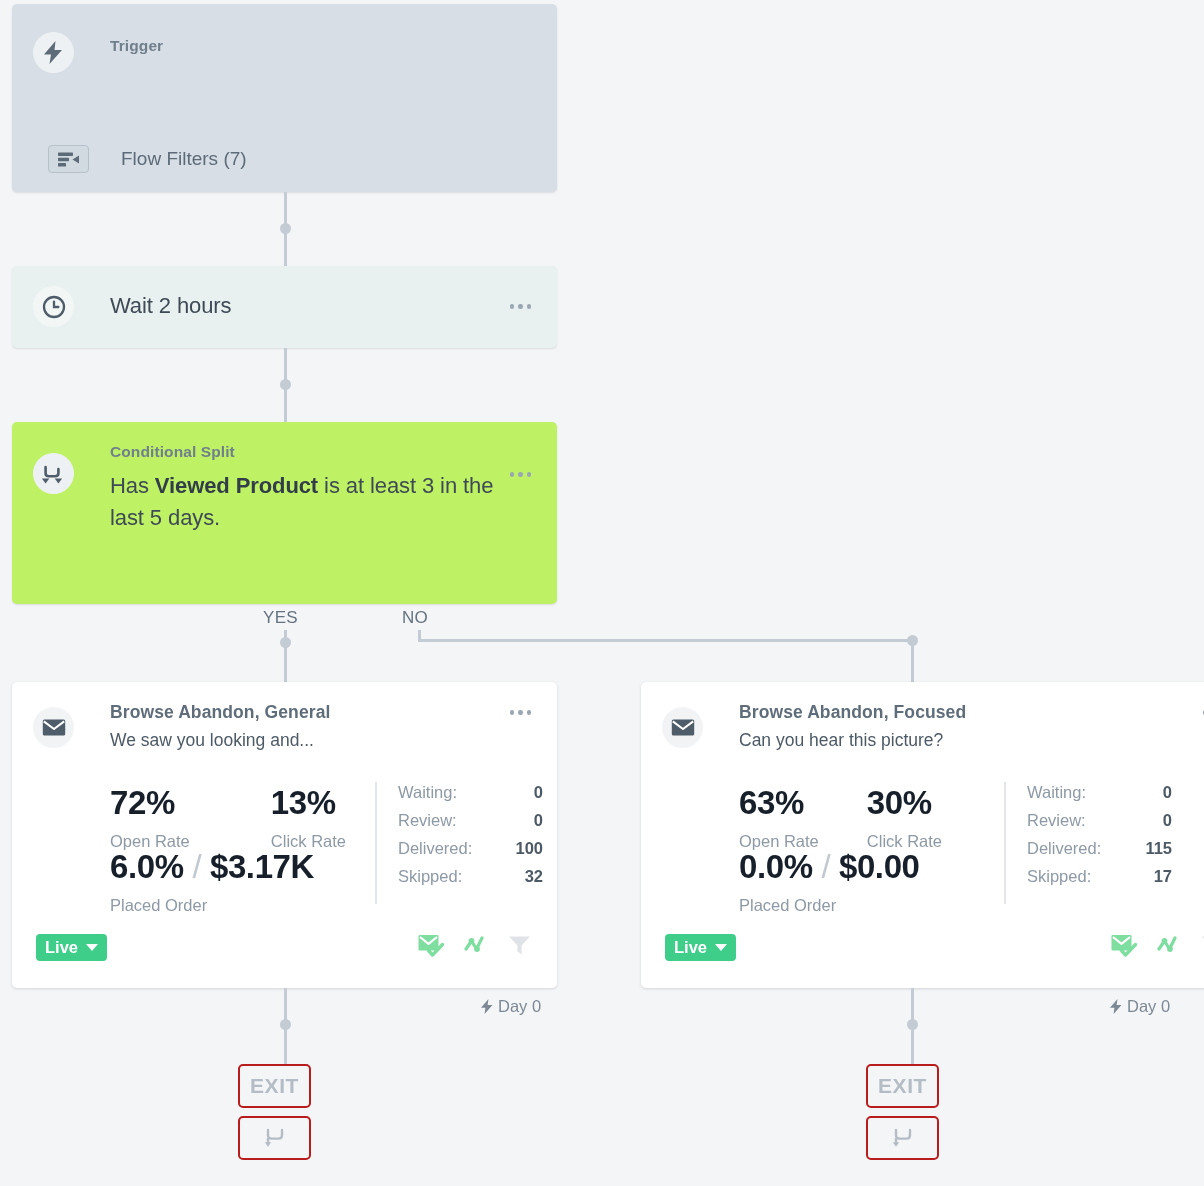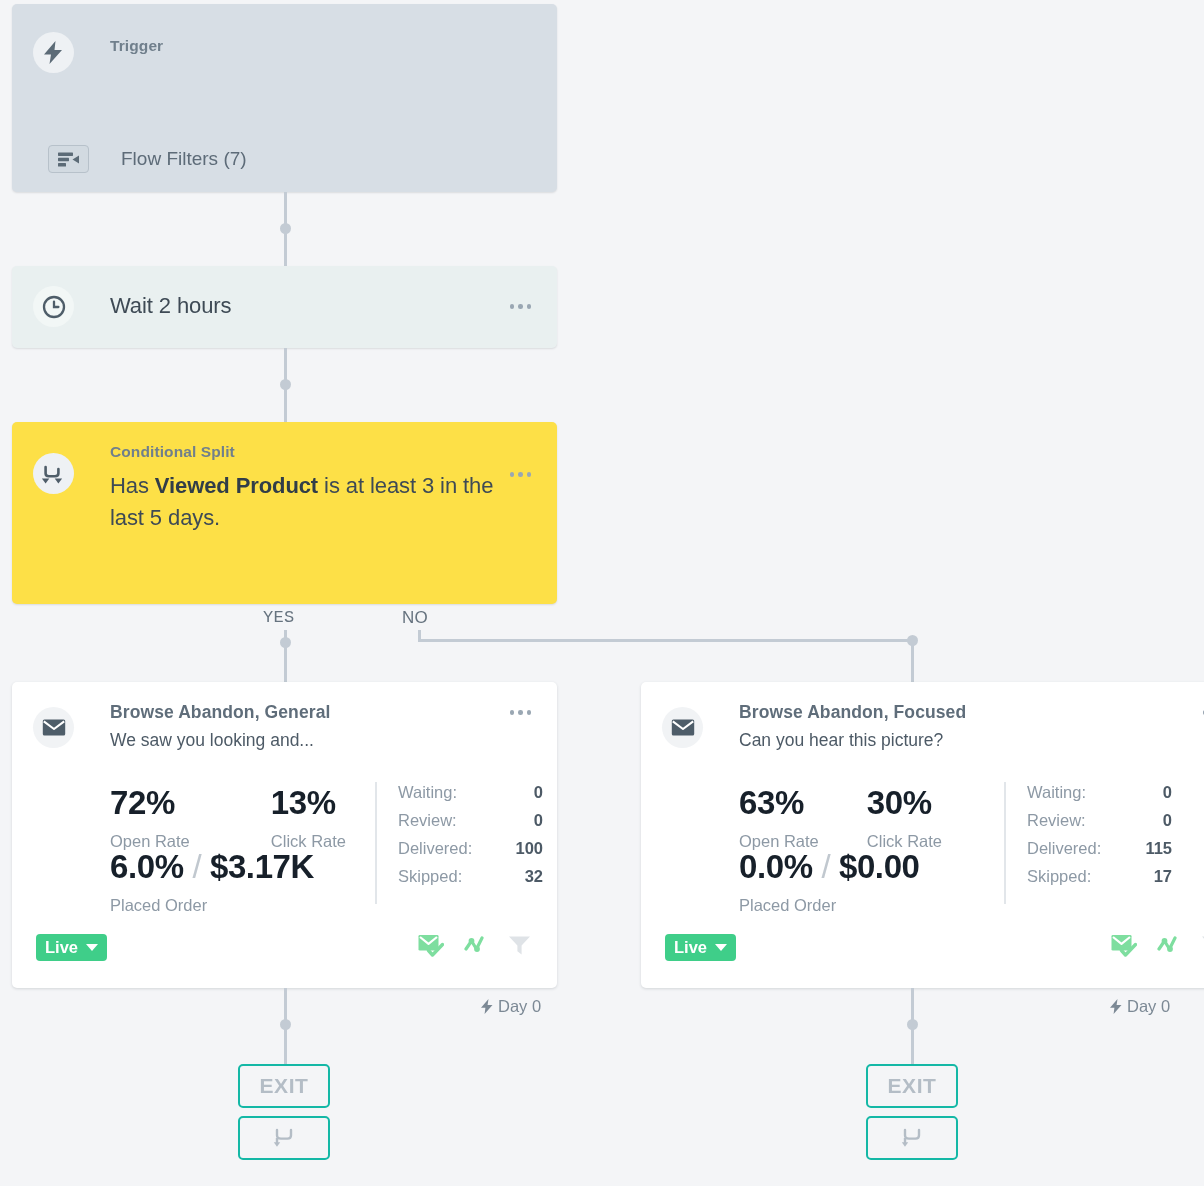--- a/index.html
+++ b/index.html
@@ -23,21 +23,21 @@
   .card { position: absolute; border-radius: 5px; }
   .card-trigger {
     background: #d7dee5;
     box-shadow: 0 1px 2px rgba(40,50,60,.13);
   }
   .card-wait {
     background: #e9f0f0;
     box-shadow: 0 1px 2px rgba(40,50,60,.13);
   }
   .card-split {
-    background: #fde047;
+    background: #bef264;
     box-shadow: 0 1px 2px rgba(40,50,60,.13);
   }
   .card-email {
     background: #ffffff;
     box-shadow: 0 1px 3px rgba(40,50,60,.16);
   }
 
   
   .icon-badge {
     position: absolute;
@@ -108,22 +108,22 @@
   .card-icons { position: absolute; display: flex; align-items: center; gap: 20px; }
   .card-icons svg { display: block; cursor: pointer; }
 
   .day-label {
     position: absolute; display: flex; align-items: center; gap: 5px;
     font-size: 16.5px; color: #7c8995;
   }
 
   
   .exit-btn {
-    position: absolute; width: 92px; height: 44px;
-    border: 2px solid #14b8a6; border-radius: 5px;
+    position: absolute; width: 73px; height: 44px;
+    border: 2px solid #b91c1c; border-radius: 5px;
     background: #f4f5f7;
     display: flex; align-items: center; justify-content: center;
     cursor: pointer;
   }
   .exit-txt {
     font-size: 21px; font-weight: 700; color: #b4bdc6; letter-spacing: .6px;
   }
 </style>
 </head>
 <body>
@@ -188,21 +188,21 @@
       <span class="kicker">Conditional Split</span>
     </div>
     <div class="headline" style="position:absolute; left:98px; top:48px; width:400px;"><span>Has </span><b>Viewed Product</b><span> is at least 3 in the last 5 days.</span></div>
     <div class="ellipsis" style="right:26px; top:50px;">
       <i></i>
         <i></i>
         <i></i>
     </div>
   </div>
 
-  <div class="branch-label" style="left:263px; top:608px;font-family:Liberation Mono, monospace;">YES</div>
+  <div class="branch-label" style="left:263px; top:608px;">YES</div>
   <div class="branch-label" style="left:402px; top:608px;">NO</div>
 
   <div class="vline" style="left:284px; top:630px; height:54px;"></div>
   <div class="dot" style="left:280px; top:637px;"></div>
 
   <div class="vline" style="left:418px; top:630px; height:12px;"></div>
   <div class="hline" style="left:418px; top:639px; width:497px;"></div>
   <div class="vline" style="left:911px; top:639px; height:45px;"></div>
   <div class="dot" style="left:907px; top:635px;"></div>
 

